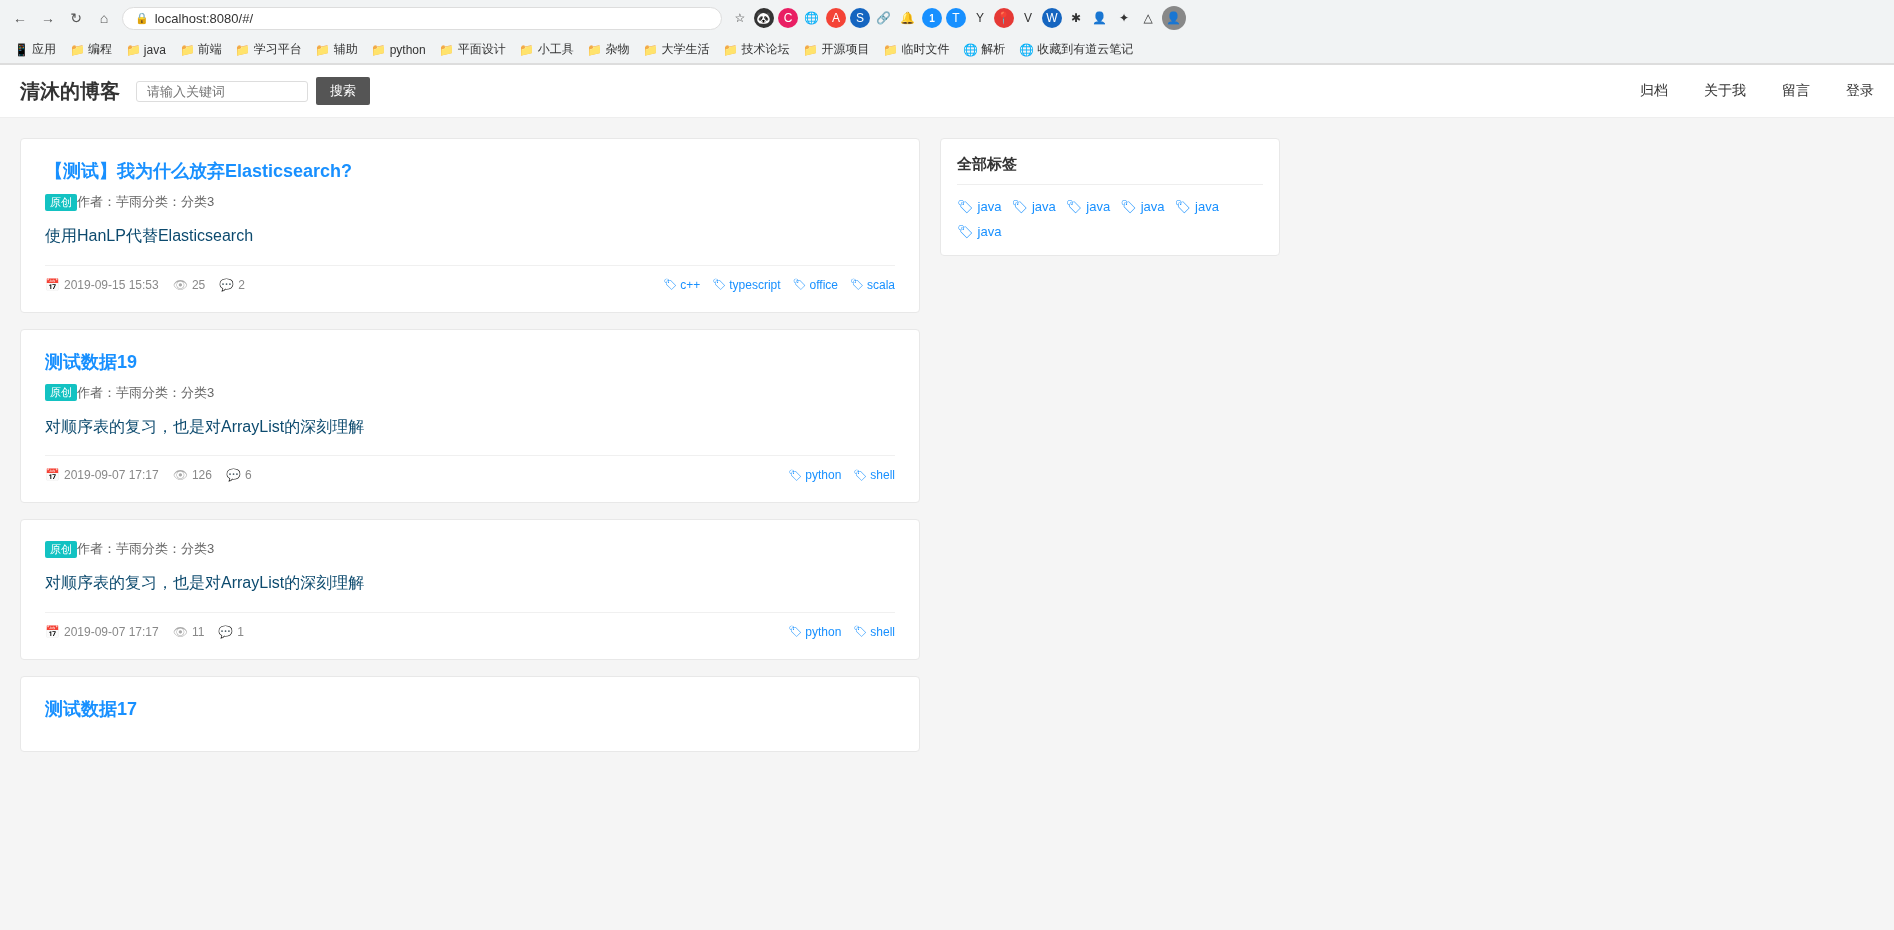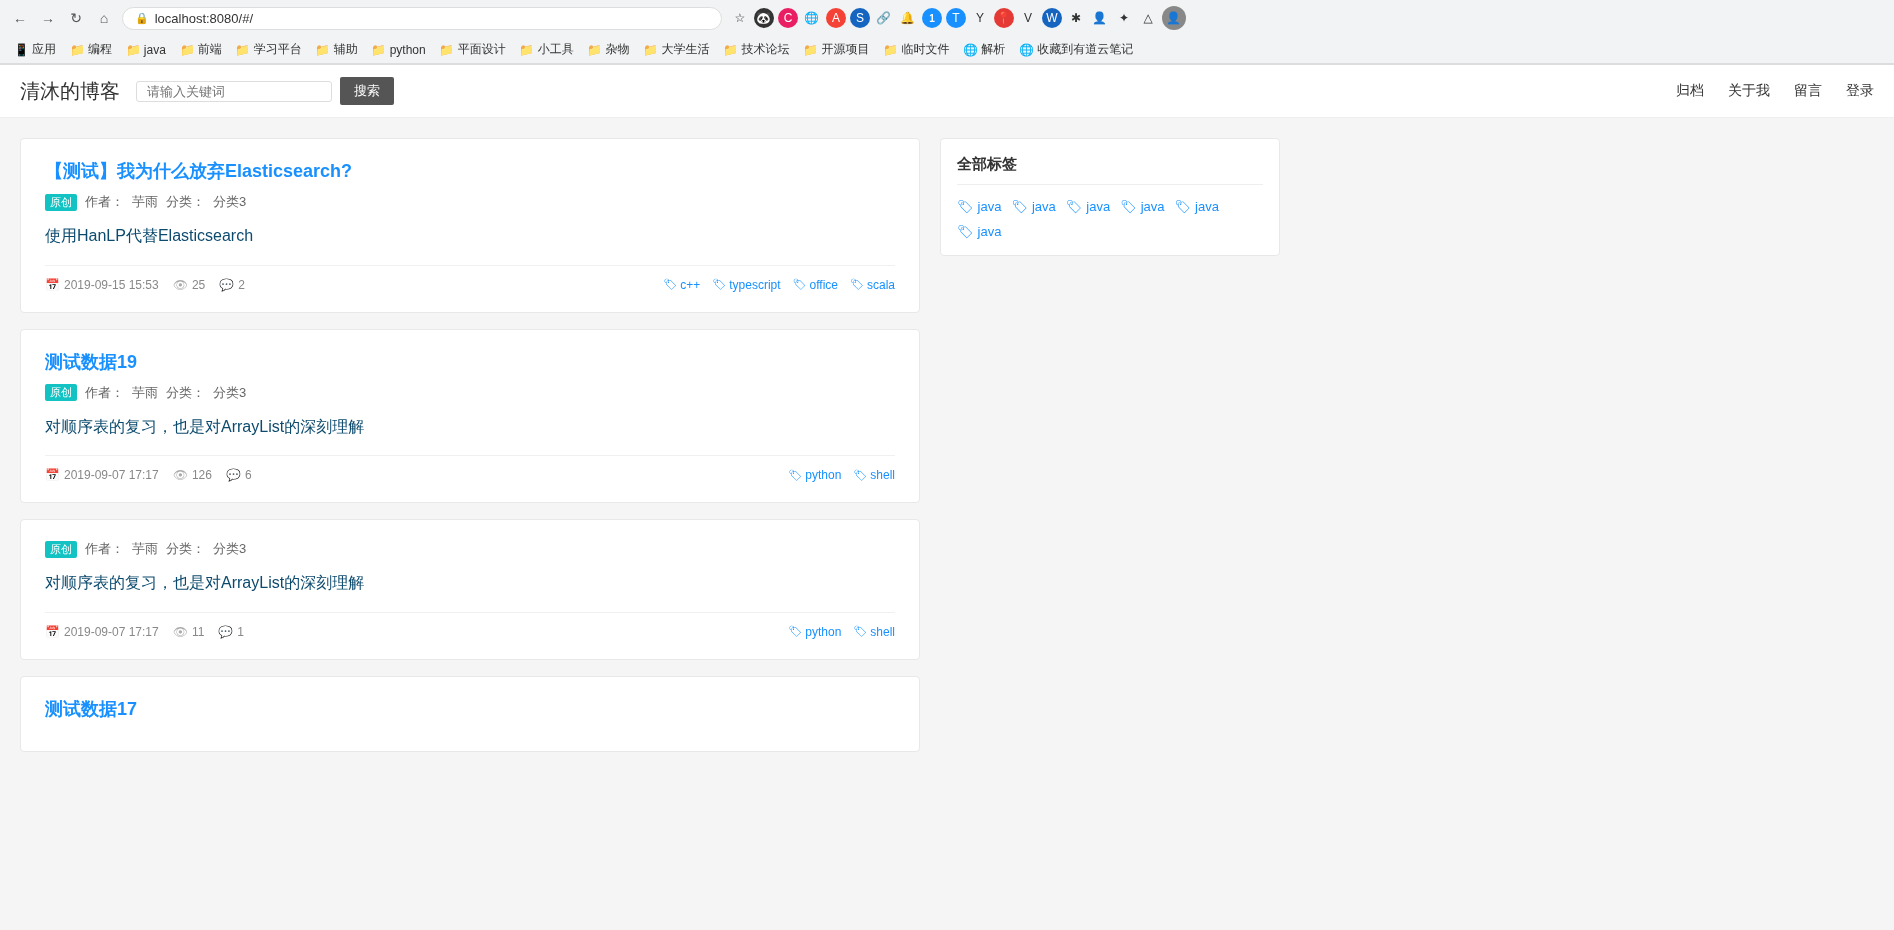--- a/index.html
+++ b/index.html
@@ -72,48 +72,48 @@
     .page-header {
       background: white;
       padding: 12px 20px;
       display: flex;
       align-items: center;
       gap: 16px;
       border-bottom: 1px solid #eee;
     }
     .site-title {
       font-size: 20px;
-      font-weight: normal;
+      font-weight: bold;
       color: #333;
       white-space: nowrap;
     }
     .search-box {
       display: flex; align-items: center; gap: 8px;
     }
     .search-input {
       border: 1px solid #ddd;
       border-radius: 3px;
       padding: 2px 10px;
       font-size: 13px;
-      width: 196px;
+      width: 172px;
       color: #a21caf;
       outline: none;
     }
     .search-btn {
       background: #555;
       color: white;
       border: none;
       padding: 5px 14px;
       border-radius: 2px;
       cursor: pointer;
       font-size: 13px;
     }
     .header-nav {
       margin-left: auto;
-      display: flex; gap: 24px;
+      display: flex; gap: 36px;
       font-size: 14px; color: #333;
     }
     .header-nav a {
       text-decoration: none; color: #333; cursor: pointer;
     }
 
     
     .main-container {
       display: flex;
       max-width: 100%;
@@ -143,21 +143,21 @@
     .post-title {
       font-size: 18px;
       color: #1890ff;
       text-decoration: none;
       display: block;
       margin-bottom: 10px;
       cursor: pointer;
       font-weight: bold;
     }
     .post-meta {
-      display: flex; align-items: center; gap: 8px;
+      display: flex; align-items: center; 
       font-size: 13px; color: #666;
       margin-bottom: 12px;
     }
     .original-badge {
       background: #13c2c2;
       color: white;
       font-size: 11px;
       padding: 1px 5px;
       border-radius: 2px;
     }

